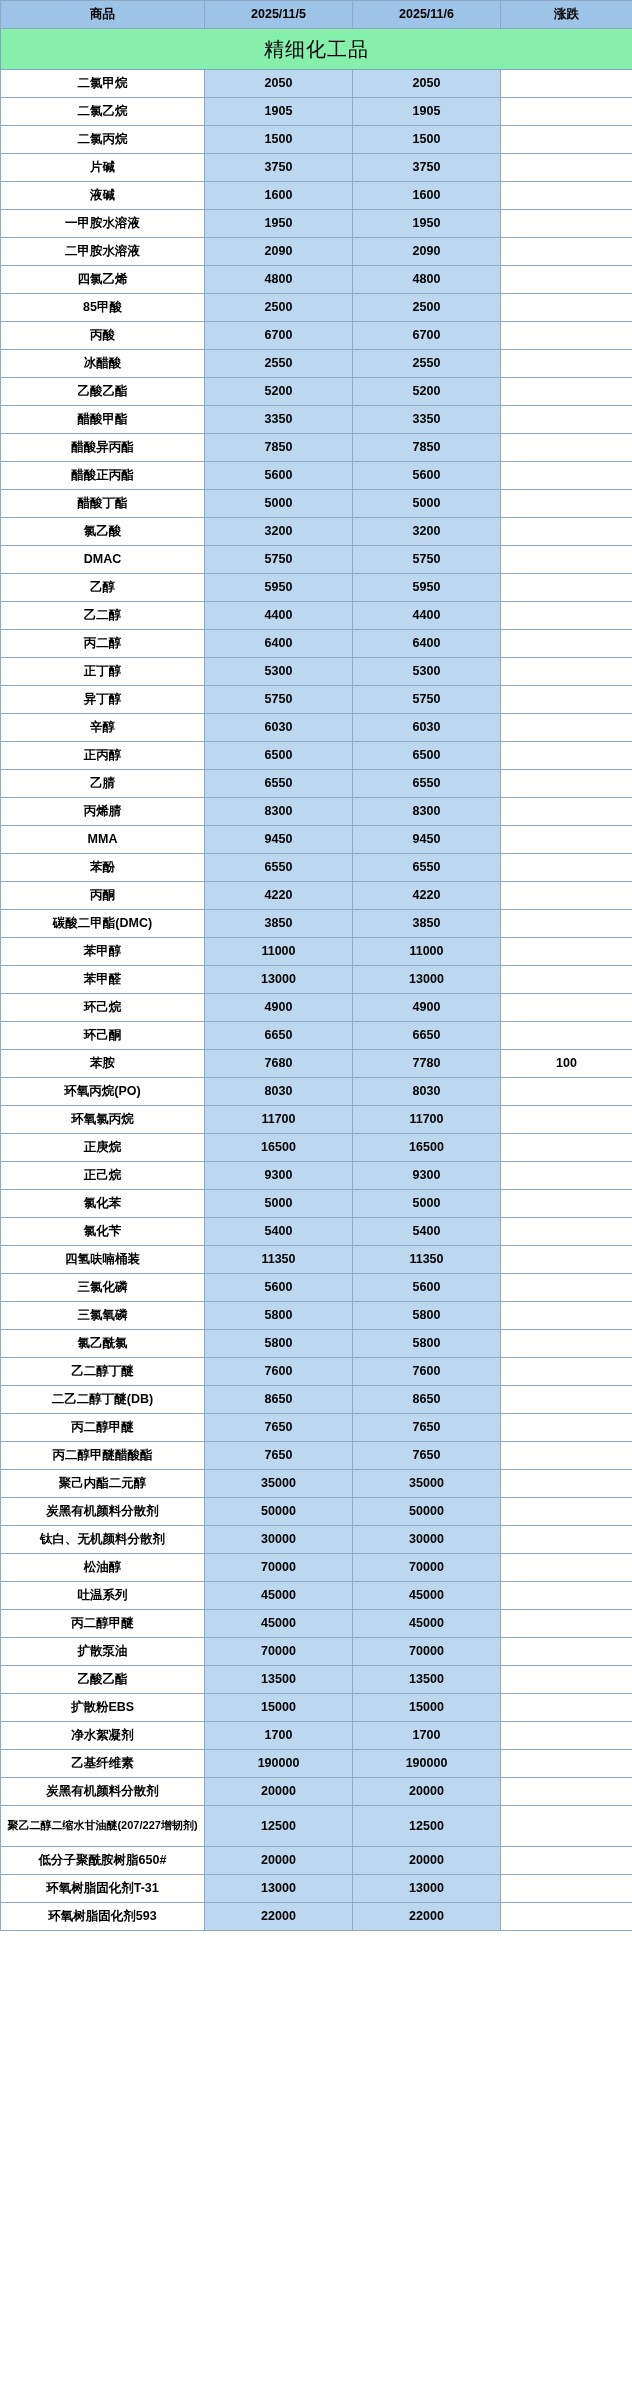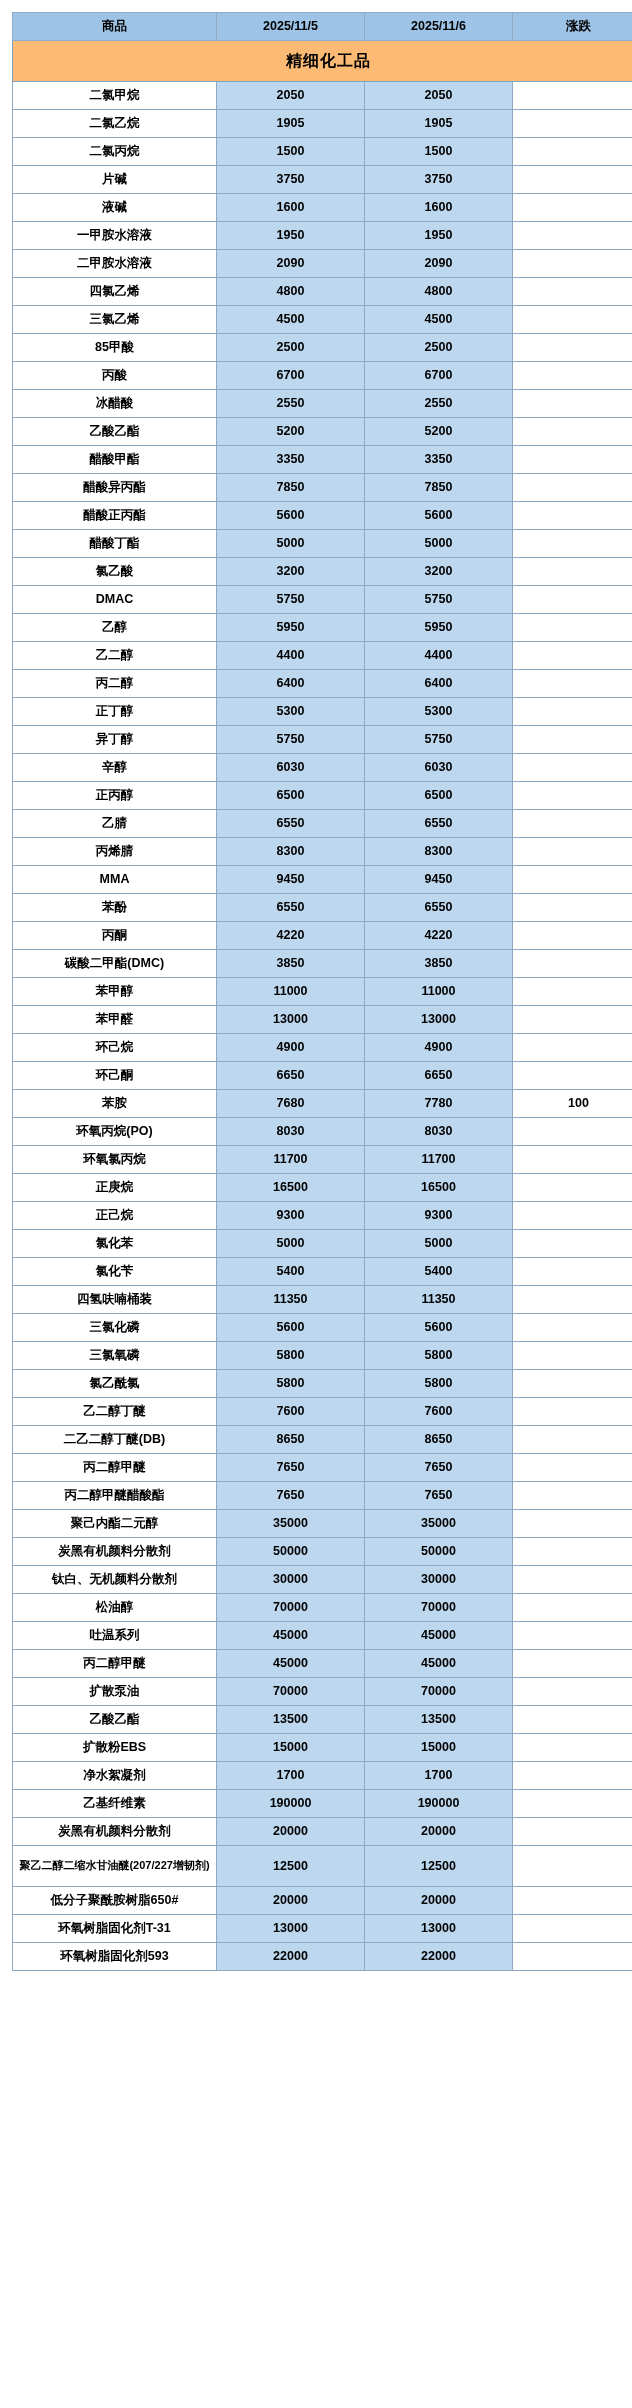--- a/index.html
+++ b/index.html
@@ -7,21 +7,21 @@
     padding: 0;
     background: #ffffff;
   }
   body {
     width: 632px;
     font-family: "Liberation Sans", sans-serif;
   }
   .sheet {
     width: 632px;
     box-sizing: border-box;
-    padding: 12px;
+    padding: 0;
   }
   table.price-table {
     border-collapse: collapse;
     width: 632px;
     table-layout: fixed;
   }
   table.price-table col.c0 { width: 204px; }
   table.price-table col.c1 { width: 148px; }
   table.price-table col.c2 { width: 148px; }
   table.price-table col.c3 { width: 132px; }
@@ -40,23 +40,23 @@
     word-break: break-all;
   }
   thead th {
     background: #9dc3e6;
     font-weight: bold;
     font-size: 13px;
     height: 34px;
     border-color: #7fa3c4;
   }
   tr.section-row td {
-    background: #fdba74;
-    font-weight: bold;
-    font-size: 16px;
+    background: #86efac;
+    font-weight: normal;
+    font-size: 20px;
     height: 40px;
     letter-spacing: 1px;
     border-color: #7fa3c4;
   }
   td.name {
     background: #ffffff;
     font-weight: bold;
     font-size: 12.5px;
     padding: 1px 2px;
   }
@@ -142,26 +142,20 @@
           <td class="price">2090</td>
           <td class="chg"></td>
         </tr>
         <tr>
           <td class="name">四氯乙烯</td>
           <td class="price">4800</td>
           <td class="price">4800</td>
           <td class="chg"></td>
         </tr>
         <tr>
-          <td class="name">三氯乙烯</td>
-          <td class="price">4500</td>
-          <td class="price">4500</td>
-          <td class="chg"></td>
-        </tr>
-        <tr>
           <td class="name">85甲酸</td>
           <td class="price">2500</td>
           <td class="price">2500</td>
           <td class="chg"></td>
         </tr>
         <tr>
           <td class="name">丙酸</td>
           <td class="price">6700</td>
           <td class="price">6700</td>
           <td class="chg"></td>

